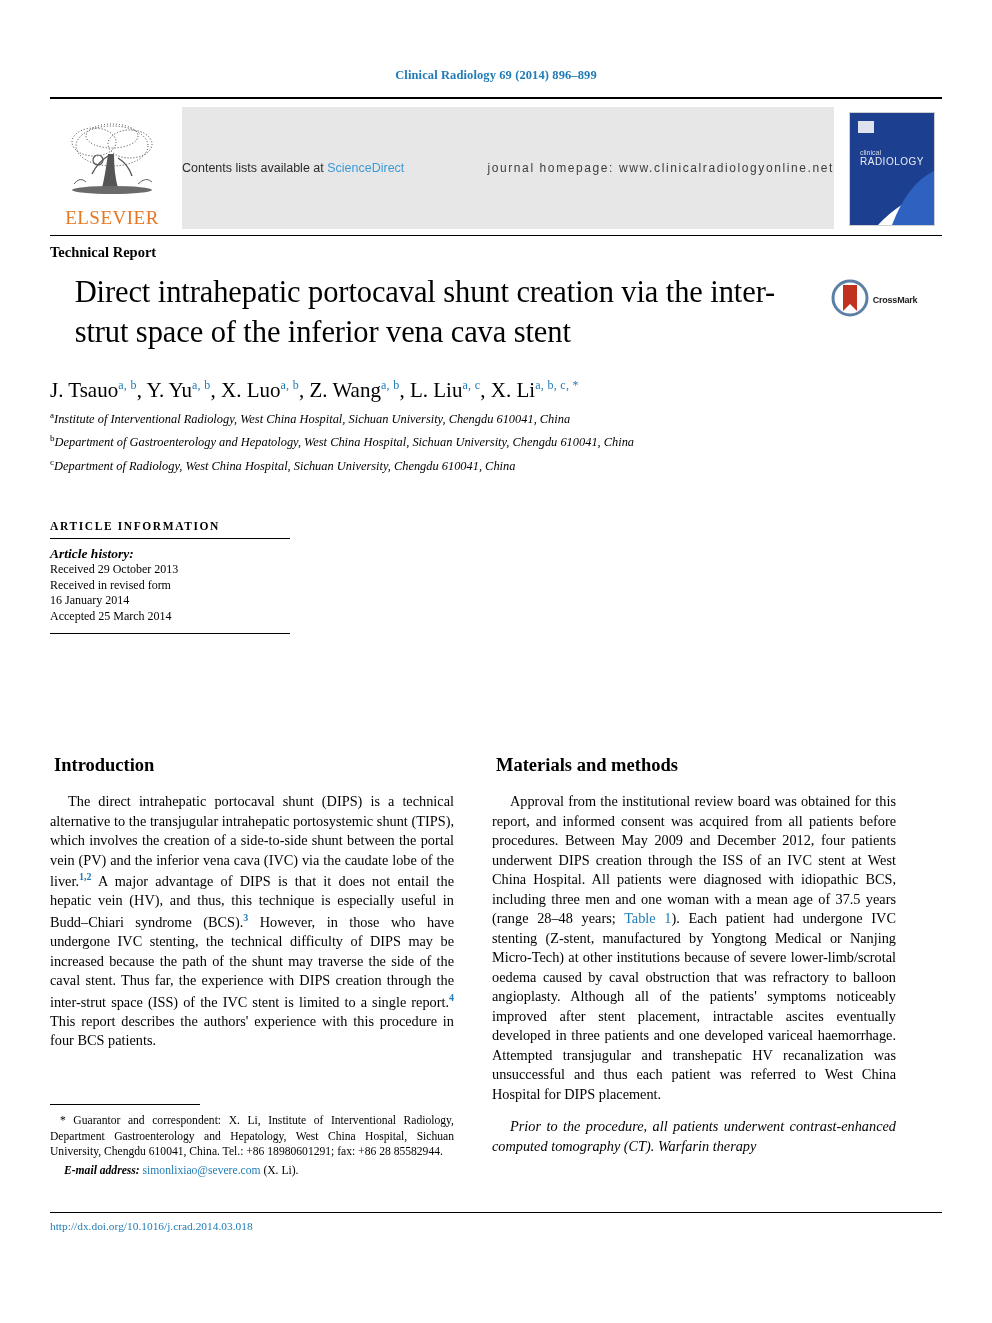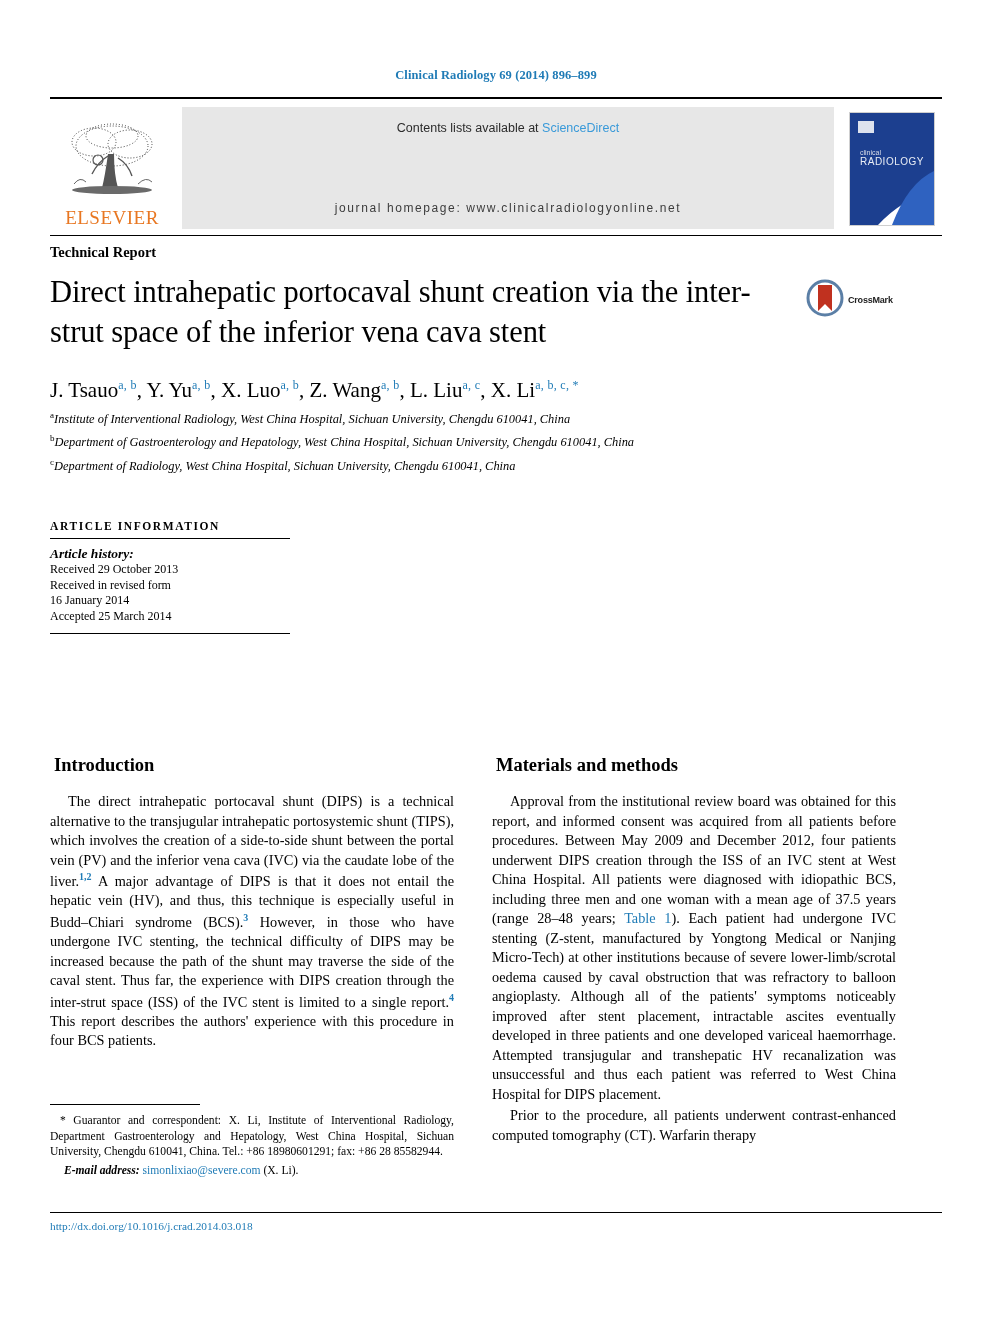--- a/index.html
+++ b/index.html
@@ -64,21 +64,21 @@
     font-family: "Liberation Serif", serif;
     font-size: 19px;
     letter-spacing: 0.5px;
     margin-top: 1px;
   }
   .journal-band {
     flex: 1 1 auto;
     background: #e7e7e7;
     margin: 4px 8px 6px 8px;
     display: flex;
-    flex-direction: column;
+    flex-direction: row;
     align-items: center;
     justify-content: space-between;
     padding: 14px 0 14px 0;
     box-sizing: border-box;
   }
   .contents-line {
     font-family: "Liberation Sans", sans-serif;
     font-size: 12.5px;
     color: #2b2b2b;
   }
@@ -122,21 +122,21 @@
   }
   .doctype {
     font-family: "Liberation Serif", serif;
     font-weight: bold;
     font-size: 14.5px;
     margin-bottom: 12px;
   }
   .title-row {
     display: flex;
     align-items: flex-start;
-    justify-content: flex-start;
+    justify-content: center;
     gap: 16px;
   }
   .article-title {
     font-family: "Liberation Serif", serif;
     font-size: 30.5px;
     line-height: 1.3;
     font-weight: normal;
     max-width: 740px;
     margin: 0;
     letter-spacing: -0.1px;
@@ -234,21 +234,21 @@
     margin: 0 0 16px 4px;
   }
   .para {
     font-family: "Liberation Serif", serif;
     font-size: 14.3px;
     line-height: 1.365;
     text-align: justify;
     margin: 0;
     text-indent: 18px;
   }
-  .para + .para { margin-top: 2px; }
+  .para + .para { margin-top: 13px; font-style: italic; }
   .para sup, .para .ref {
     color: #1f7bb6;
     font-size: 10px;
     vertical-align: super;
     font-weight: bold;
   }
   .link { color: #1f7bb6; }
 
   
   .footnote-wrap {

